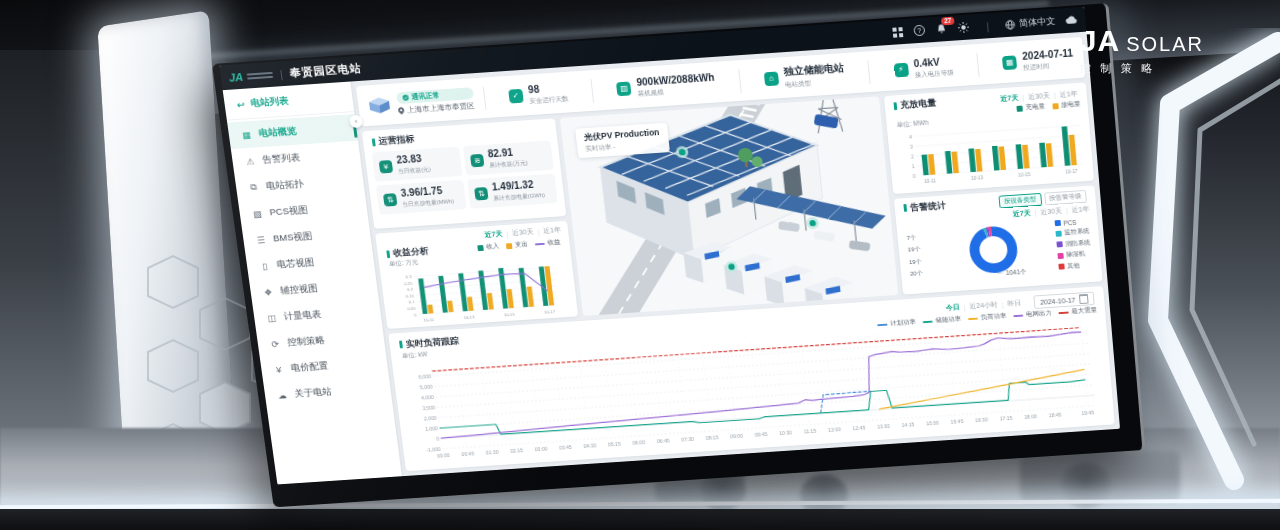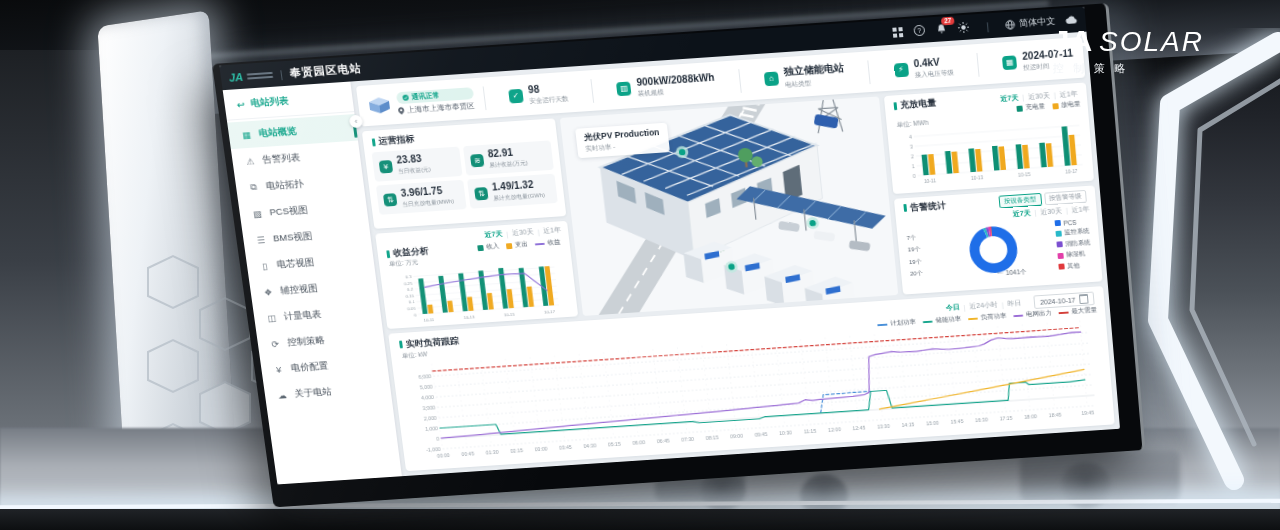--- a/index.html
+++ b/index.html
@@ -27,21 +27,21 @@
   .machine{position:absolute;border-radius:8px;background:#868c94;filter:blur(2.5px);opacity:.9;}
   .fan{position:absolute;border-radius:50%;background:radial-gradient(circle at 50% 45%,#5d636b 0%,#777d85 55%,#9aa0a8 100%);filter:blur(2px);}
   .floor-glow{position:absolute;left:-10px;top:502px;width:1300px;height:4px;background:#f2f8ff;
     box-shadow:0 0 20px 7px rgba(225,242,255,.9);transform:rotate(-.3deg);}
   .bottom-band{position:absolute;left:0;top:509px;width:1280px;height:21px;
     background:linear-gradient(180deg,#202327,#0d0f11);}
   
   .brand{position:absolute;right:76px;top:24px;color:#fff;text-align:left;z-index:30;}
   .brand-row{display:flex;align-items:baseline;gap:6px;}
   .brand-ja{font-size:30px;font-weight:bold;letter-spacing:1px;}
-  .brand-solar{font-size:28px;font-weight:300;letter-spacing:2px;font-style:italic;}
+  .brand-solar{font-size:20px;font-weight:300;letter-spacing:2px;}
   .brand-cn{font-size:11px;letter-spacing:9.5px;margin-top:3px;color:#f2f5f8;}
   
   .monitor{position:absolute;left:212px;top:64px;width:878px;height:448px;
     transform-origin:0 0;
     transform:perspective(1400px) rotateX(-5deg) rotateZ(-3.9deg) skewX(4deg);
     background:#07090c;border-radius:6px;padding:2px 7px 11px 7px;
     box-shadow:-14px 26px 48px rgba(0,0,0,.5), 18px -4px 34px rgba(205,228,252,.18);
     border-right:3px solid rgba(236,245,253,.55);z-index:20;}
   .glare{position:absolute;inset:0;border-radius:6px;pointer-events:none;z-index:99;
     background:linear-gradient(115deg,rgba(255,255,255,.10) 0%,rgba(255,255,255,.03) 22%,rgba(255,255,255,0) 45%);}

